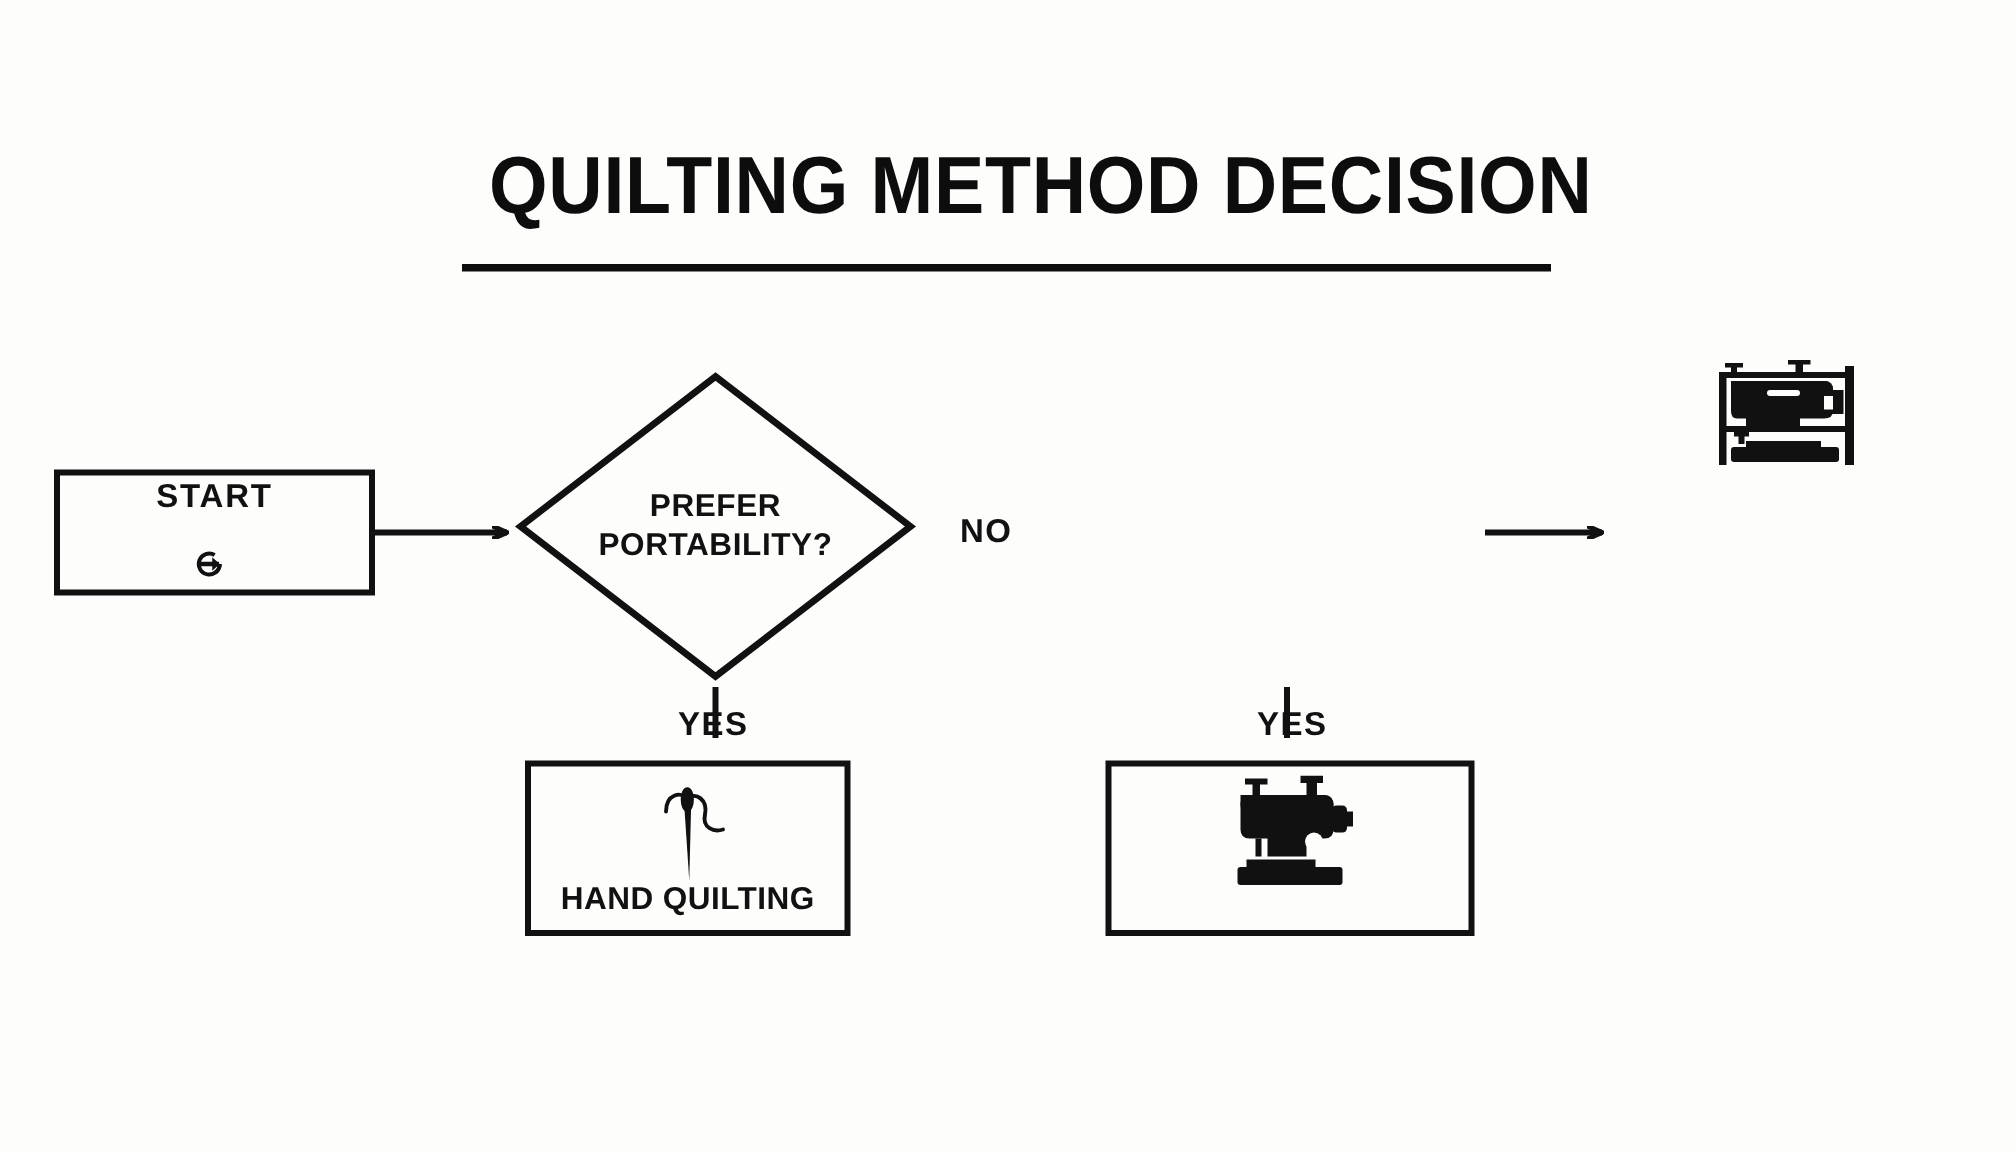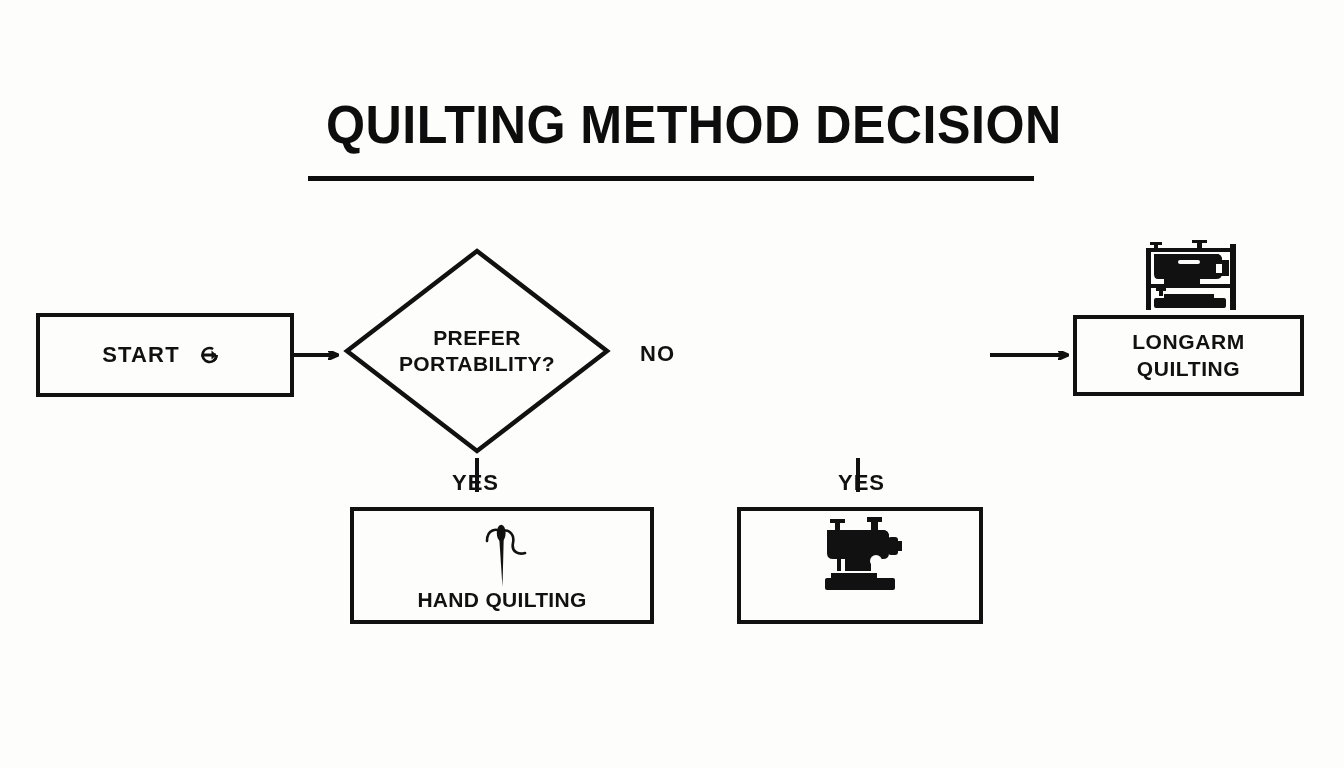--- a/index.html
+++ b/index.html
@@ -68,23 +68,23 @@
     text-align: center;
     line-height: 1.12;
     color: #111111;
     white-space: pre-line;
   }
 
   
   #node-start {
     left: 36px;
     top: 313px;
-    width: 258px;
+    width: 214px;
     height: 84px;
-    flex-direction: row;
+    flex-direction: column;
     gap: 18px;
   }
   #node-start .node-label { font-size: 22px; letter-spacing: 1.2px; }
 
   
   .diamond-wrap {
     position: absolute;
   }
   .diamond-wrap svg {
     position: absolute;
@@ -118,21 +118,21 @@
     left: 726px;
     top: 252px;
     width: 264px;
     height: 206px;
   }
 
   
   #node-hand-quilting {
     left: 350px;
     top: 507px;
-    width: 304px;
+    width: 217px;
     height: 117px;
     justify-content: flex-end;
     padding-bottom: 8px;
   }
   #node-machine-quilting {
     left: 737px;
     top: 507px;
     width: 246px;
     height: 117px;
     justify-content: flex-end;
@@ -301,22 +301,18 @@
     <rect x="78" y="20" width="9" height="16" fill="#111111"></rect>
     <rect x="74" y="24" width="6" height="9" fill="#fdfdfc"></rect>
 
     <rect x="17" y="48" width="4" height="8" fill="#111111"></rect>
     <path d="M14,48 L24,48 L24,51 L14,51 Z" fill="#111111"></path>
 
     <rect x="12" y="58" width="72" height="10" rx="2" fill="#111111"></rect>
     <rect x="22" y="54" width="50" height="5" fill="#111111"></rect>
   </svg>
 
-  <div class="node-box" id="node-longarm-quilting">
-    <span class="node-label">LONGARM
-QUILTING</span>
-  </div>
 
   <div class="edge-label" id="edge-label-no">NO</div>
   <div class="edge-label" id="edge-label-yes-portability">YES</div>
   <div class="edge-label" id="edge-label-yes-machine">YES</div>
 
 </div>
 
 </body></html>

